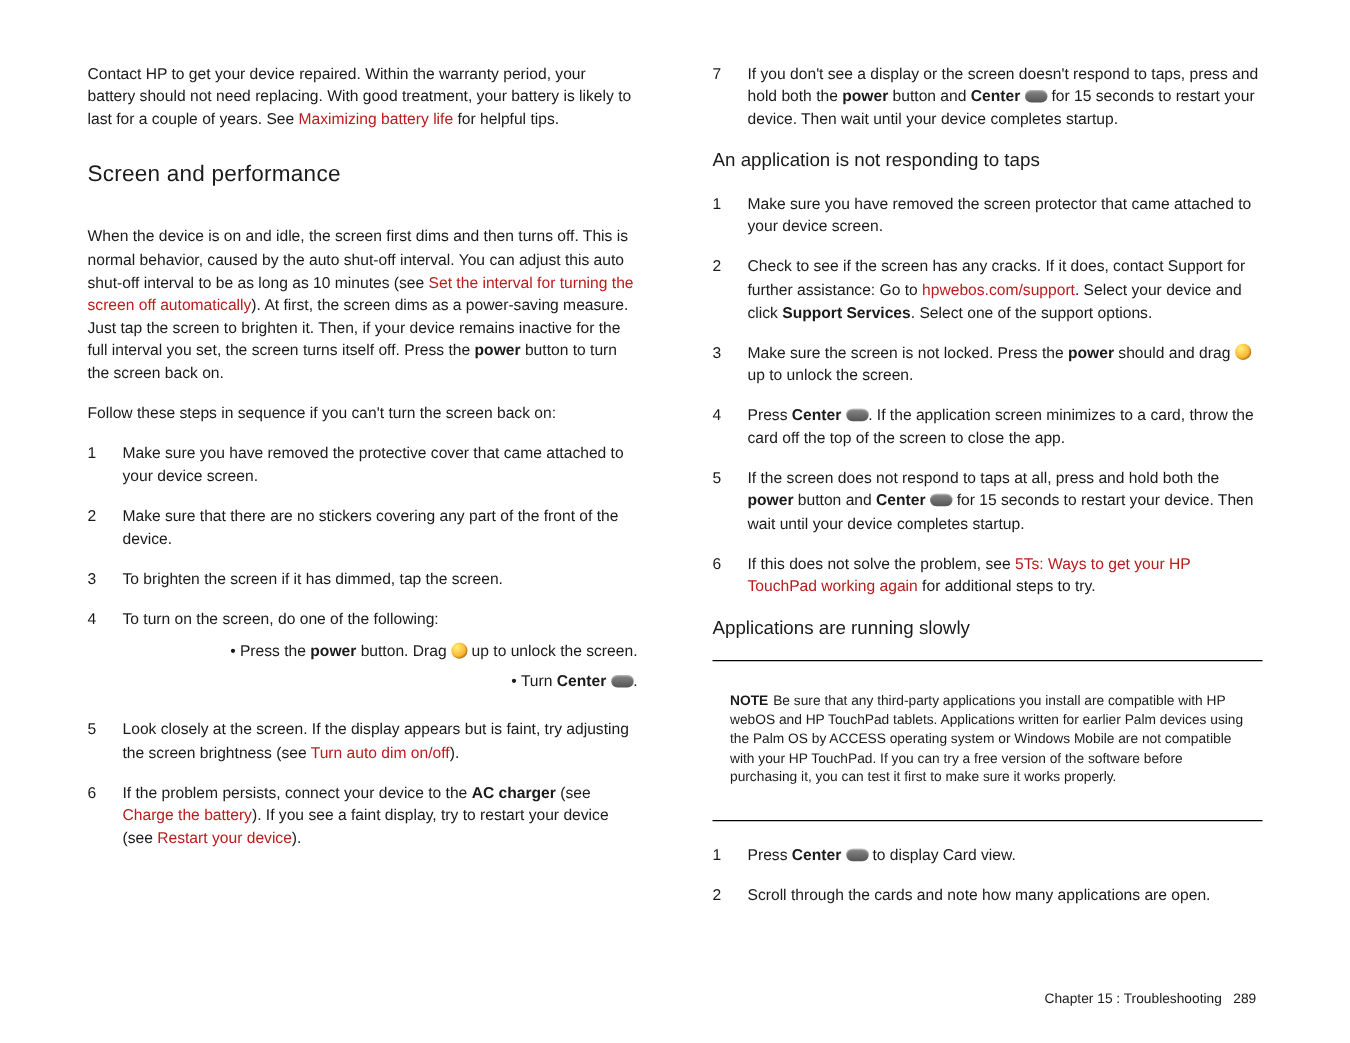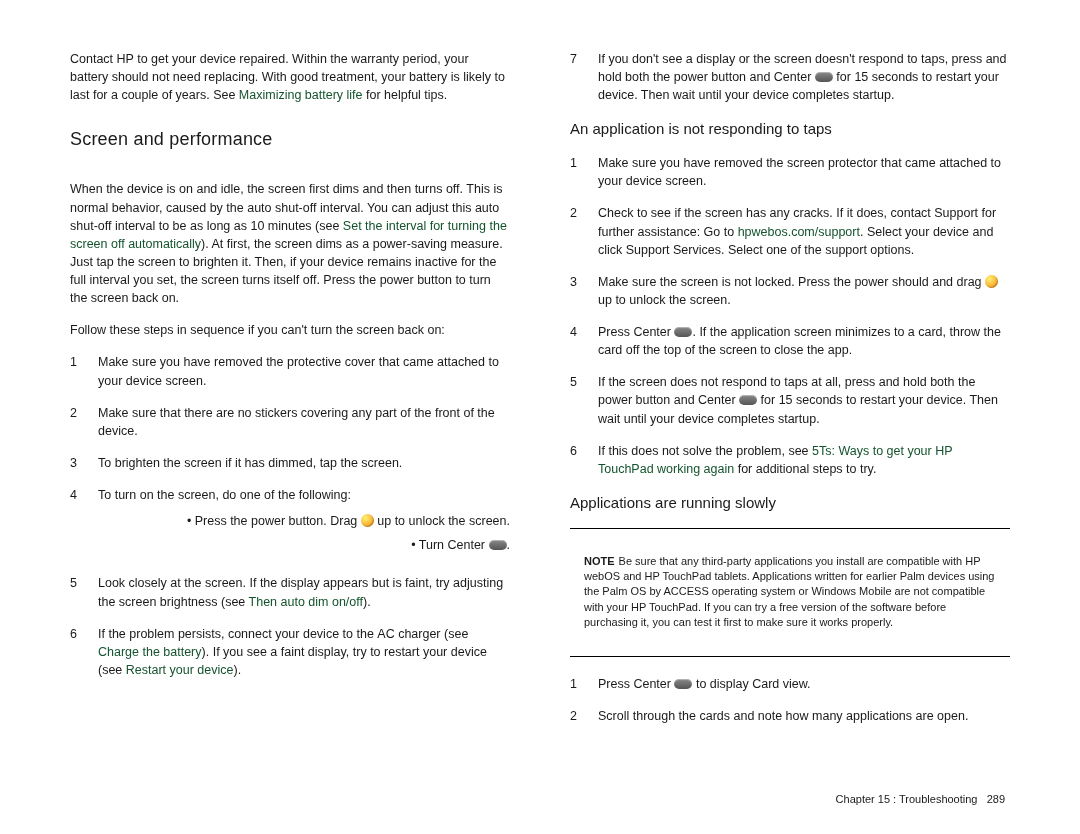--- a/index.html
+++ b/index.html
@@ -26,22 +26,22 @@
     font-weight: 300;
     margin: 22px 0 28px 0;
     letter-spacing: 0.2px;
   }
   h2 {
     font-size: 15px;
     font-weight: 400;
     margin: 14px 0 14px 0;
   }
   p { margin-bottom: 14px; }
-  .link { color: #14532d; }
-  .bold { font-weight: 400; }
+  .link { color: #b91c1c; }
+  .bold { font-weight: 700; }
   ol {
     list-style: none;
     counter-reset: step;
     margin-bottom: 14px;
   }
   ol > li {
     display: flex;
     margin-bottom: 14px;
     line-height: 1.45;
   }
@@ -128,21 +128,21 @@
             </div>
             <div>
               <span>• Turn </span><span class="bold">Center</span><span> </span><span class="icon-pill"></span><span>.</span>
             </div>
           </div>
         </span>
       </li>
       <li>
           <span class="num">5</span>
         <span class="body">
-          <span>Look closely at the screen. If the display appears but is faint, try adjusting the screen brightness (see </span><span class="link">Then auto dim on/off</span><span>).</span>
+          <span>Look closely at the screen. If the display appears but is faint, try adjusting the screen brightness (see </span><span class="link">Turn auto dim on/off</span><span>).</span>
         </span>
       </li>
       <li>
           <span class="num">6</span>
         <span class="body">
           <span>If the problem persists, connect your device to the </span><span class="bold">AC charger</span><span> (see </span><span class="link">Charge the battery</span><span>). If you see a faint display, try to restart your device (see </span><span class="link">Restart your device</span><span>).</span>
         </span>
       </li>
     </ol>
   </div>

